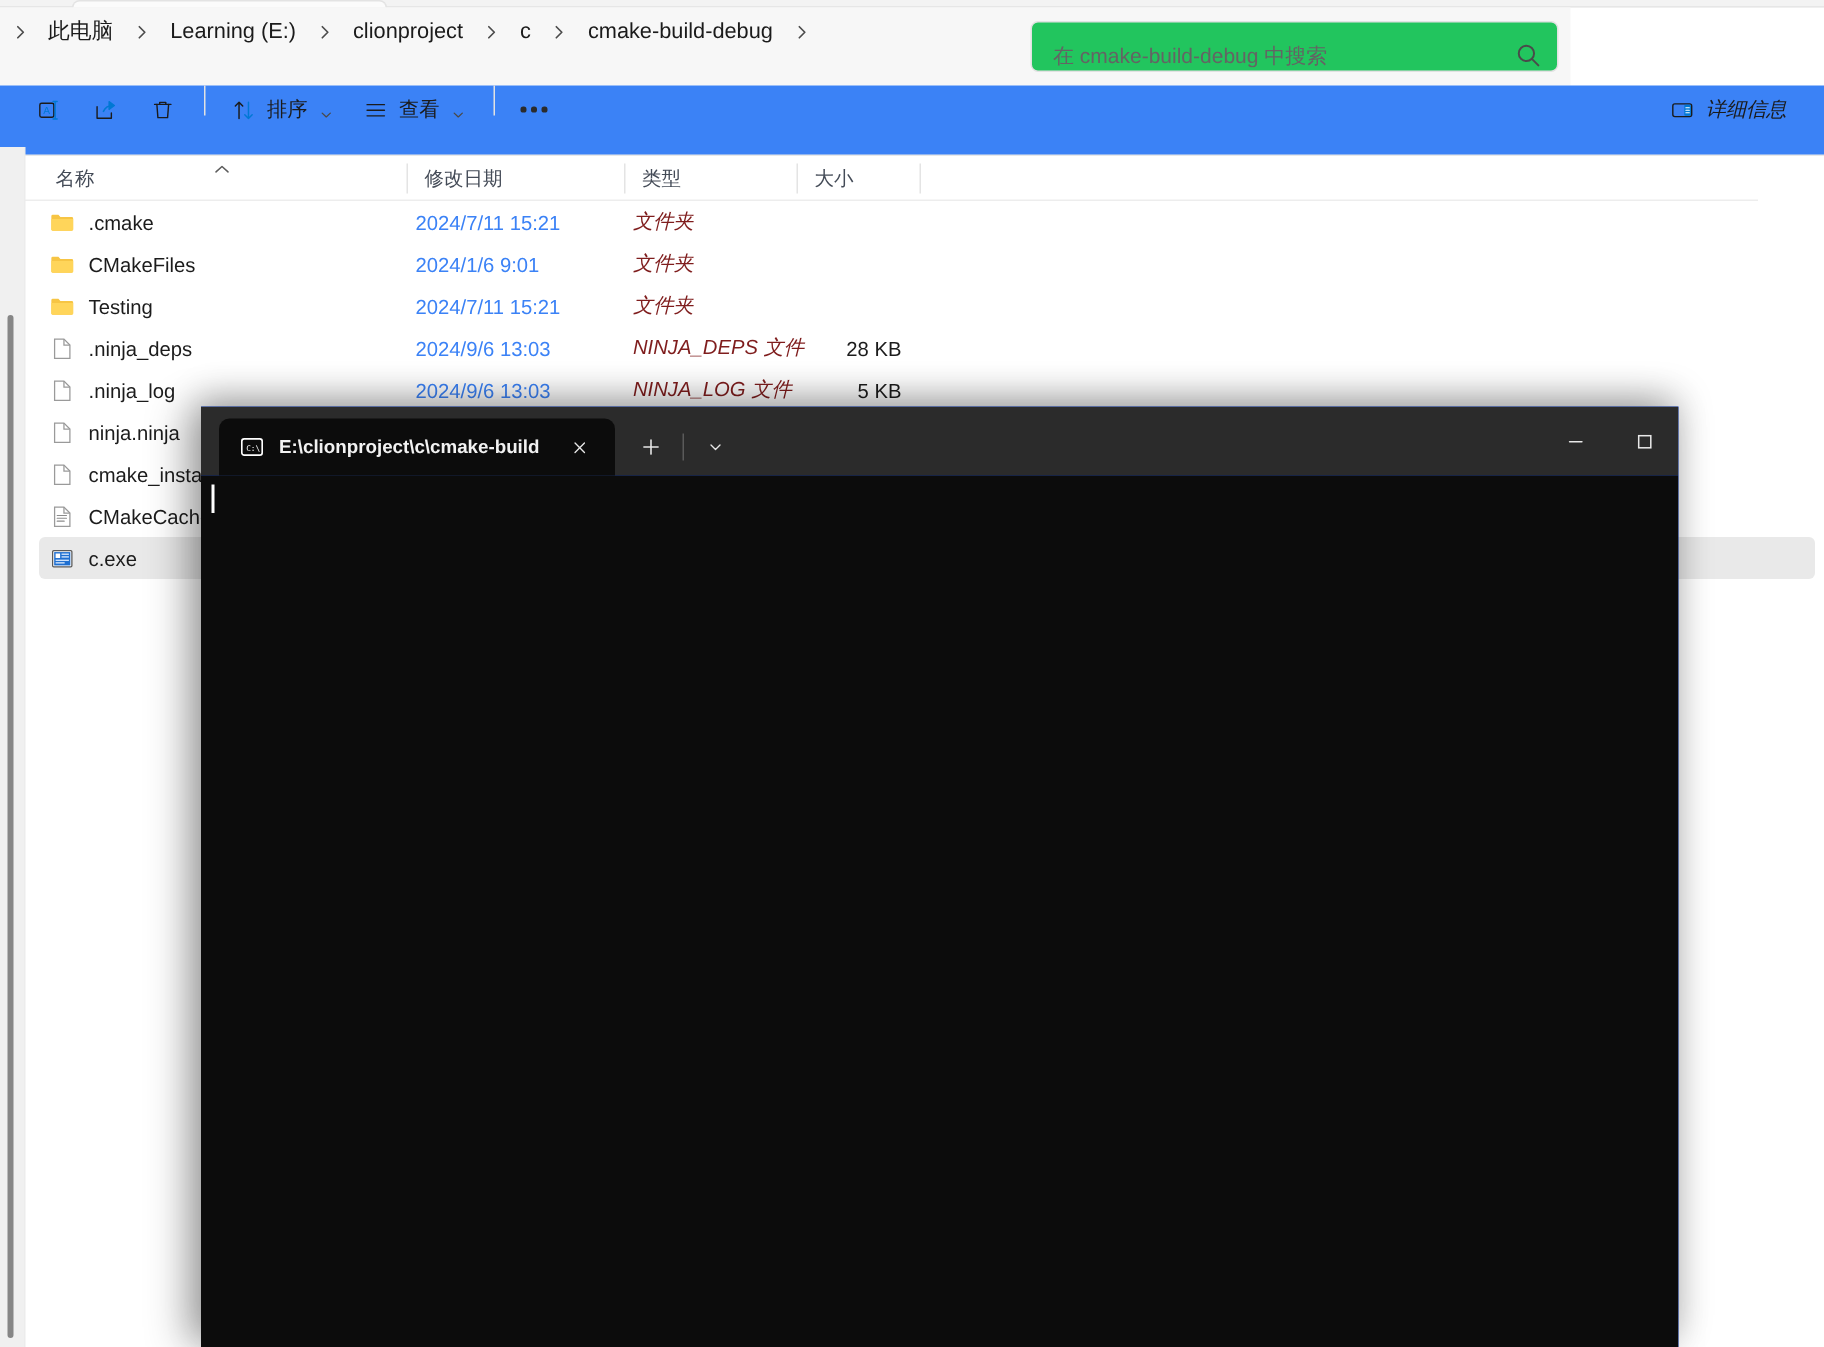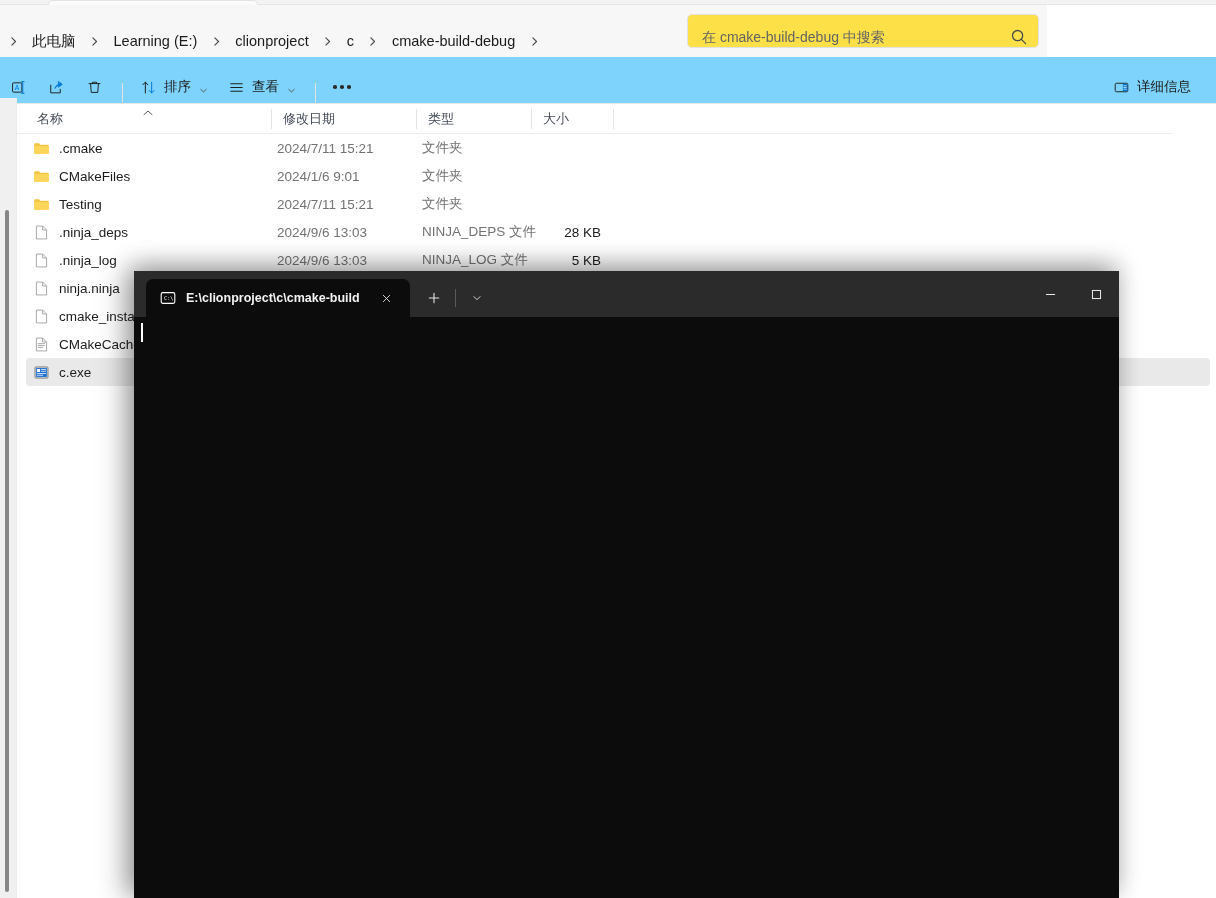--- a/index.html
+++ b/index.html
@@ -49,21 +49,21 @@
   }
 
   
   .addressbar {
     position: absolute;
     top: 5px; left: 0;
     width: 1047px;
     height: 52px;
     background: #f7f7f7;
     display: flex;
-    align-items: flex-end;
+    align-items: flex-start;
   }
 
   .breadcrumb {
     height: 32px;
     margin-left: 2px;
     display: flex;
     align-items: center;
     flex: 0 0 auto;
   }
   .crumb {
@@ -85,21 +85,21 @@
     flex: 0 0 auto;
   }
   .chev svg { display: block; }
 
   .search-wrap {
     position: absolute;
     right: 8px;
     top: 9px;
     width: 352px;
     height: 34px;
-    background: #fde047;
+    background: #22c55e;
     border: 1px solid #e2e2e2;
     border-radius: 5px;
     display: flex;
     align-items: center;
     padding: 12px 10px 0 14px;
   }
   .search-wrap input {
     flex: 1;
     border: 0;
     outline: none;
@@ -110,24 +110,25 @@
   }
   .search-wrap input::placeholder { color: #646464; opacity: 1; }
   .search-icon { width: 18px; height: 18px; color: #4a4a4a; flex: 0 0 auto; }
 
   
   .toolbar {
     position: absolute;
     top: 57px; left: 0;
     width: 1216px;
     height: 47px;
-    background: #7dd3fc;
+    background: #3b82f6;
     border-bottom: 1px solid #e8e8e8;
     display: flex;
-    align-items: flex-end;
+    align-items: flex-start;
+    padding-left: 14px;
   }
   .tb-btn {
     height: 32px;
     min-width: 36px;
     border-radius: 4px;
     display: flex;
     align-items: center;
     justify-content: center;
     gap: 7px;
     padding: 0 9px;
@@ -142,20 +143,21 @@
     background: #e2e2e2;
     margin: 0 8px;
   }
   .tb-ico { width: 17px; height: 17px; display: block; }
   .caret { width: 9px; height: 9px; color: #4a4a4a; margin-left: 1px; }
   .tb-right {
     position: absolute;
     right: 14px;
     display: flex;
     align-items: center;
+    font-style: italic;
   }
   .dots {
     display: flex;
     gap: 3.5px;
     align-items: center;
   }
   .dots i {
     width: 3.5px; height: 3.5px;
     border-radius: 50%;
     background: #2b2b2b;
@@ -222,22 +224,22 @@
   }
   .row.selected { background: #e9e9e9; }
   .row .cell-name {
     width: 251px;
     display: flex;
     align-items: center;
     gap: 9px;
     padding-left: 7px;
     overflow: hidden;
   }
-  .row .cell-date { width: 145px; color: #737373; }
-  .row .cell-type { width: 115px; color: #737373; }
+  .row .cell-date { width: 145px; color: #3b82f6; }
+  .row .cell-type { width: 115px; color: #7f1d1d; font-style: italic; }
   .row .cell-size {
     width: 82px;
     text-align: right;
     padding-right: 18px;
     color: #1c1c1c;
   }
   .ico { width: 17px; height: 17px; flex: 0 0 auto; display: block; }
 
   
   .scrollbar {

